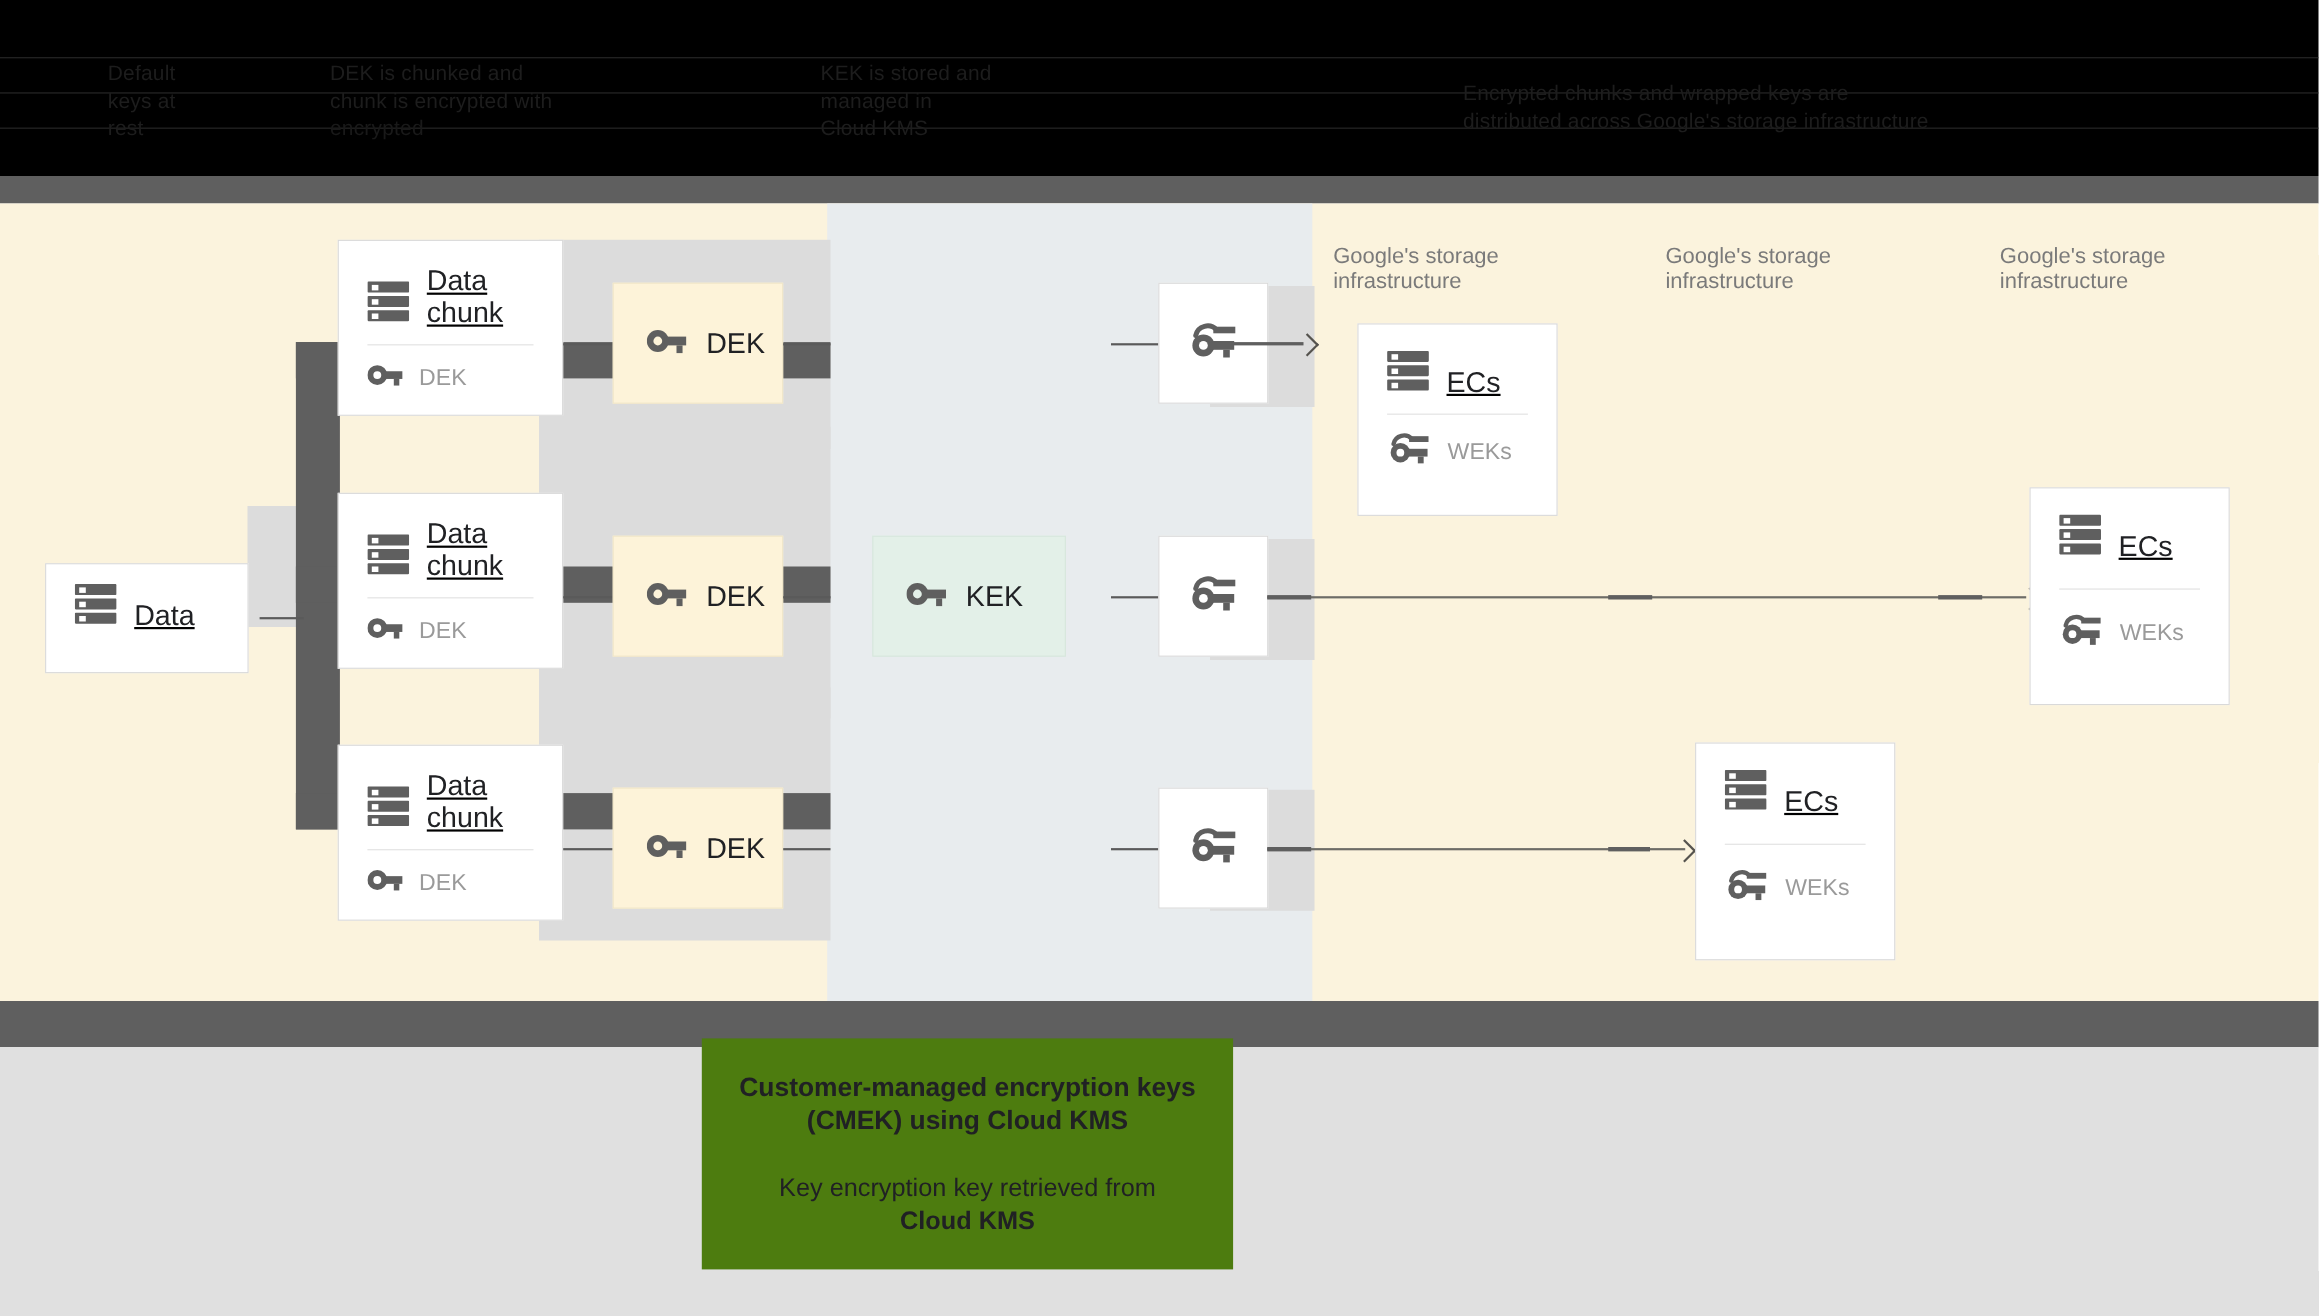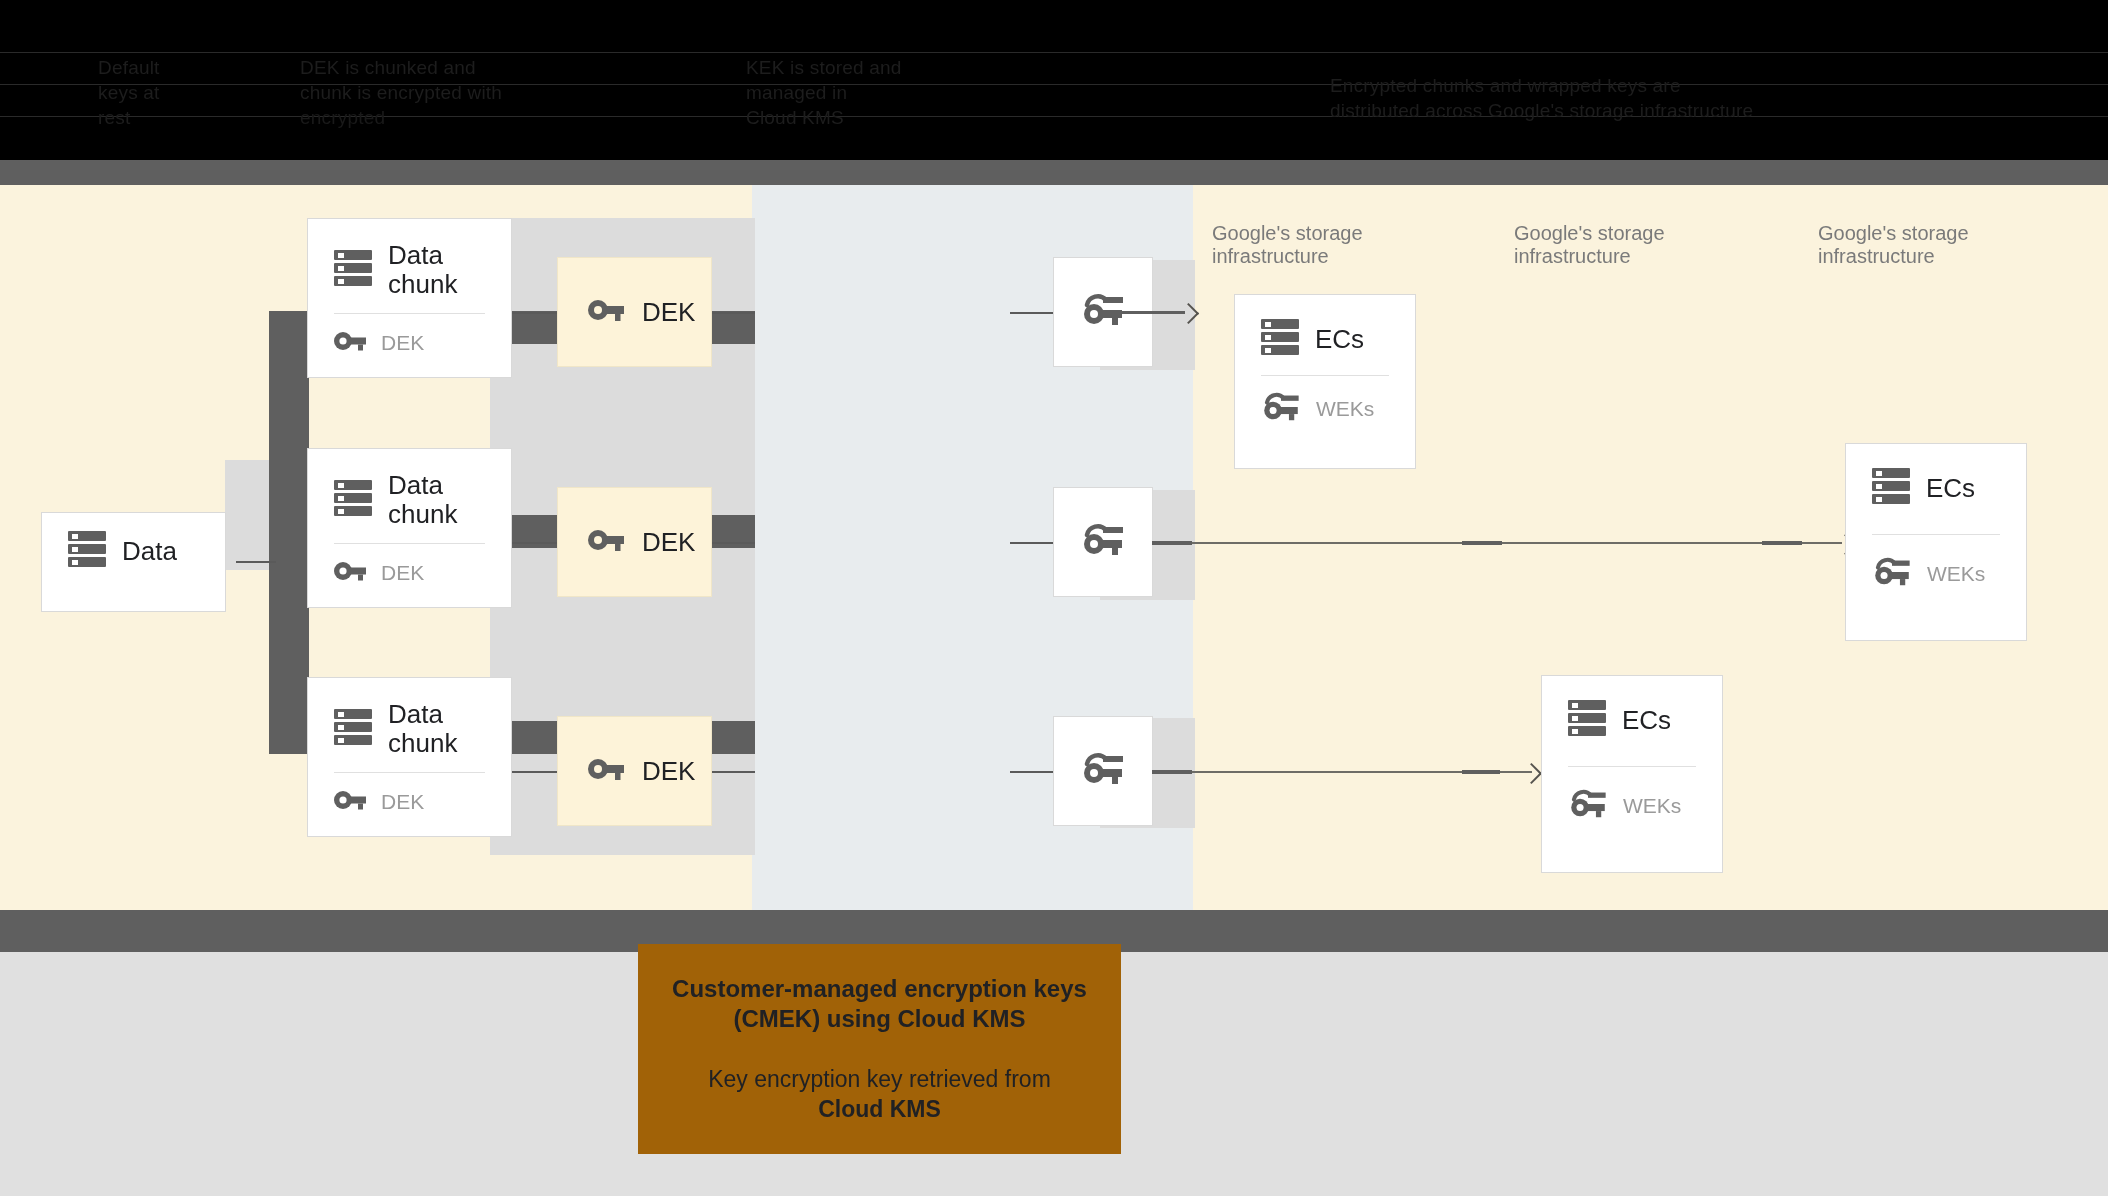--- a/index.html
+++ b/index.html
@@ -91,23 +91,24 @@
 
   
   .card{
     position:absolute;
     background:#ffffff;
     border:1px solid #d9d9d9;
     box-sizing:border-box;
   }
   .card-top{
     display:flex;
-    align-items:center;
+    align-items:flex-end;
     gap:16px;
     padding:22px 0 0 26px;
+    text-decoration:underline;
   }
   .card-title{
     font-size:26px;
     color:#202124;
     line-height:29px;
   }
   .card-divider{
     height:1px;
     background:#e0e0e0;
     margin:14px 26px 0 26px;
@@ -176,21 +177,21 @@
     background:#5f5f5f;
   }
   .bottom-bg{
     position:absolute; left:0; top:952px; width:2108px; height:244px;
     background:#e0e0e0;
   }
   .caption{
     position:absolute;
     left:638px; top:944px;
     width:483px; height:210px;
-    background:#a16207;
+    background:#4d7c0f;
     box-sizing:border-box;
     display:flex;
     flex-direction:column;
     align-items:center;
     justify-content:center;
     text-align:center;
     padding:0 26px;
   }
   .caption-title{
     font-size:24px;
@@ -401,20 +402,31 @@
           <circle cx="10" cy="12" r="10" fill="#5f5f5f"></circle>
           <circle cx="10" cy="12" r="4" fill="#fdf3d9"></circle>
           <rect x="16" y="8" width="20" height="8" fill="#5f5f5f"></rect>
           <rect x="27" y="16" width="5.5" height="7" fill="#5f5f5f"></rect>
         </svg>
       </span>
       <span class="key-label">DEK</span>
     </div>
     <div class="hline-conn" style="left:712px; top:357px; width:43px;"></div>
 
+    <div class="kek-box" style="left:793px; top:302px; width:176px; height:110px;">
+      <span class="ic">
+        <svg width="36" height="24" viewBox="0 0 36 24">
+          <circle cx="10" cy="12" r="10" fill="#5f5f5f"></circle>
+          <circle cx="10" cy="12" r="4" fill="#e3f0e8"></circle>
+          <rect x="16" y="8" width="20" height="8" fill="#5f5f5f"></rect>
+          <rect x="27" y="16" width="5.5" height="7" fill="#5f5f5f"></rect>
+        </svg>
+      </span>
+      <span class="key-label">KEK</span>
+    </div>
 
     <div class="hline-conn" style="left:1010px; top:357px; width:45px;"></div>
     <div class="plain-card" style="left:1053px; top:302px; width:100px; height:110px;">
       <span class="ic">
         <svg width="44" height="34" viewBox="0 0 44 34">
           <path d="M6 12 A11 11 0 0 1 25 7" stroke="#5f5f5f" stroke-width="4.5" fill="none" stroke-linecap="round"></path>
           <rect x="22" y="4" width="20" height="6" fill="#5f5f5f"></rect>
           <circle cx="13" cy="21" r="10" fill="#5f5f5f"></circle>
           <circle cx="13" cy="21" r="4" fill="#ffffff"></circle>
           <rect x="19" y="17" width="22" height="8" fill="#5f5f5f"></rect>

